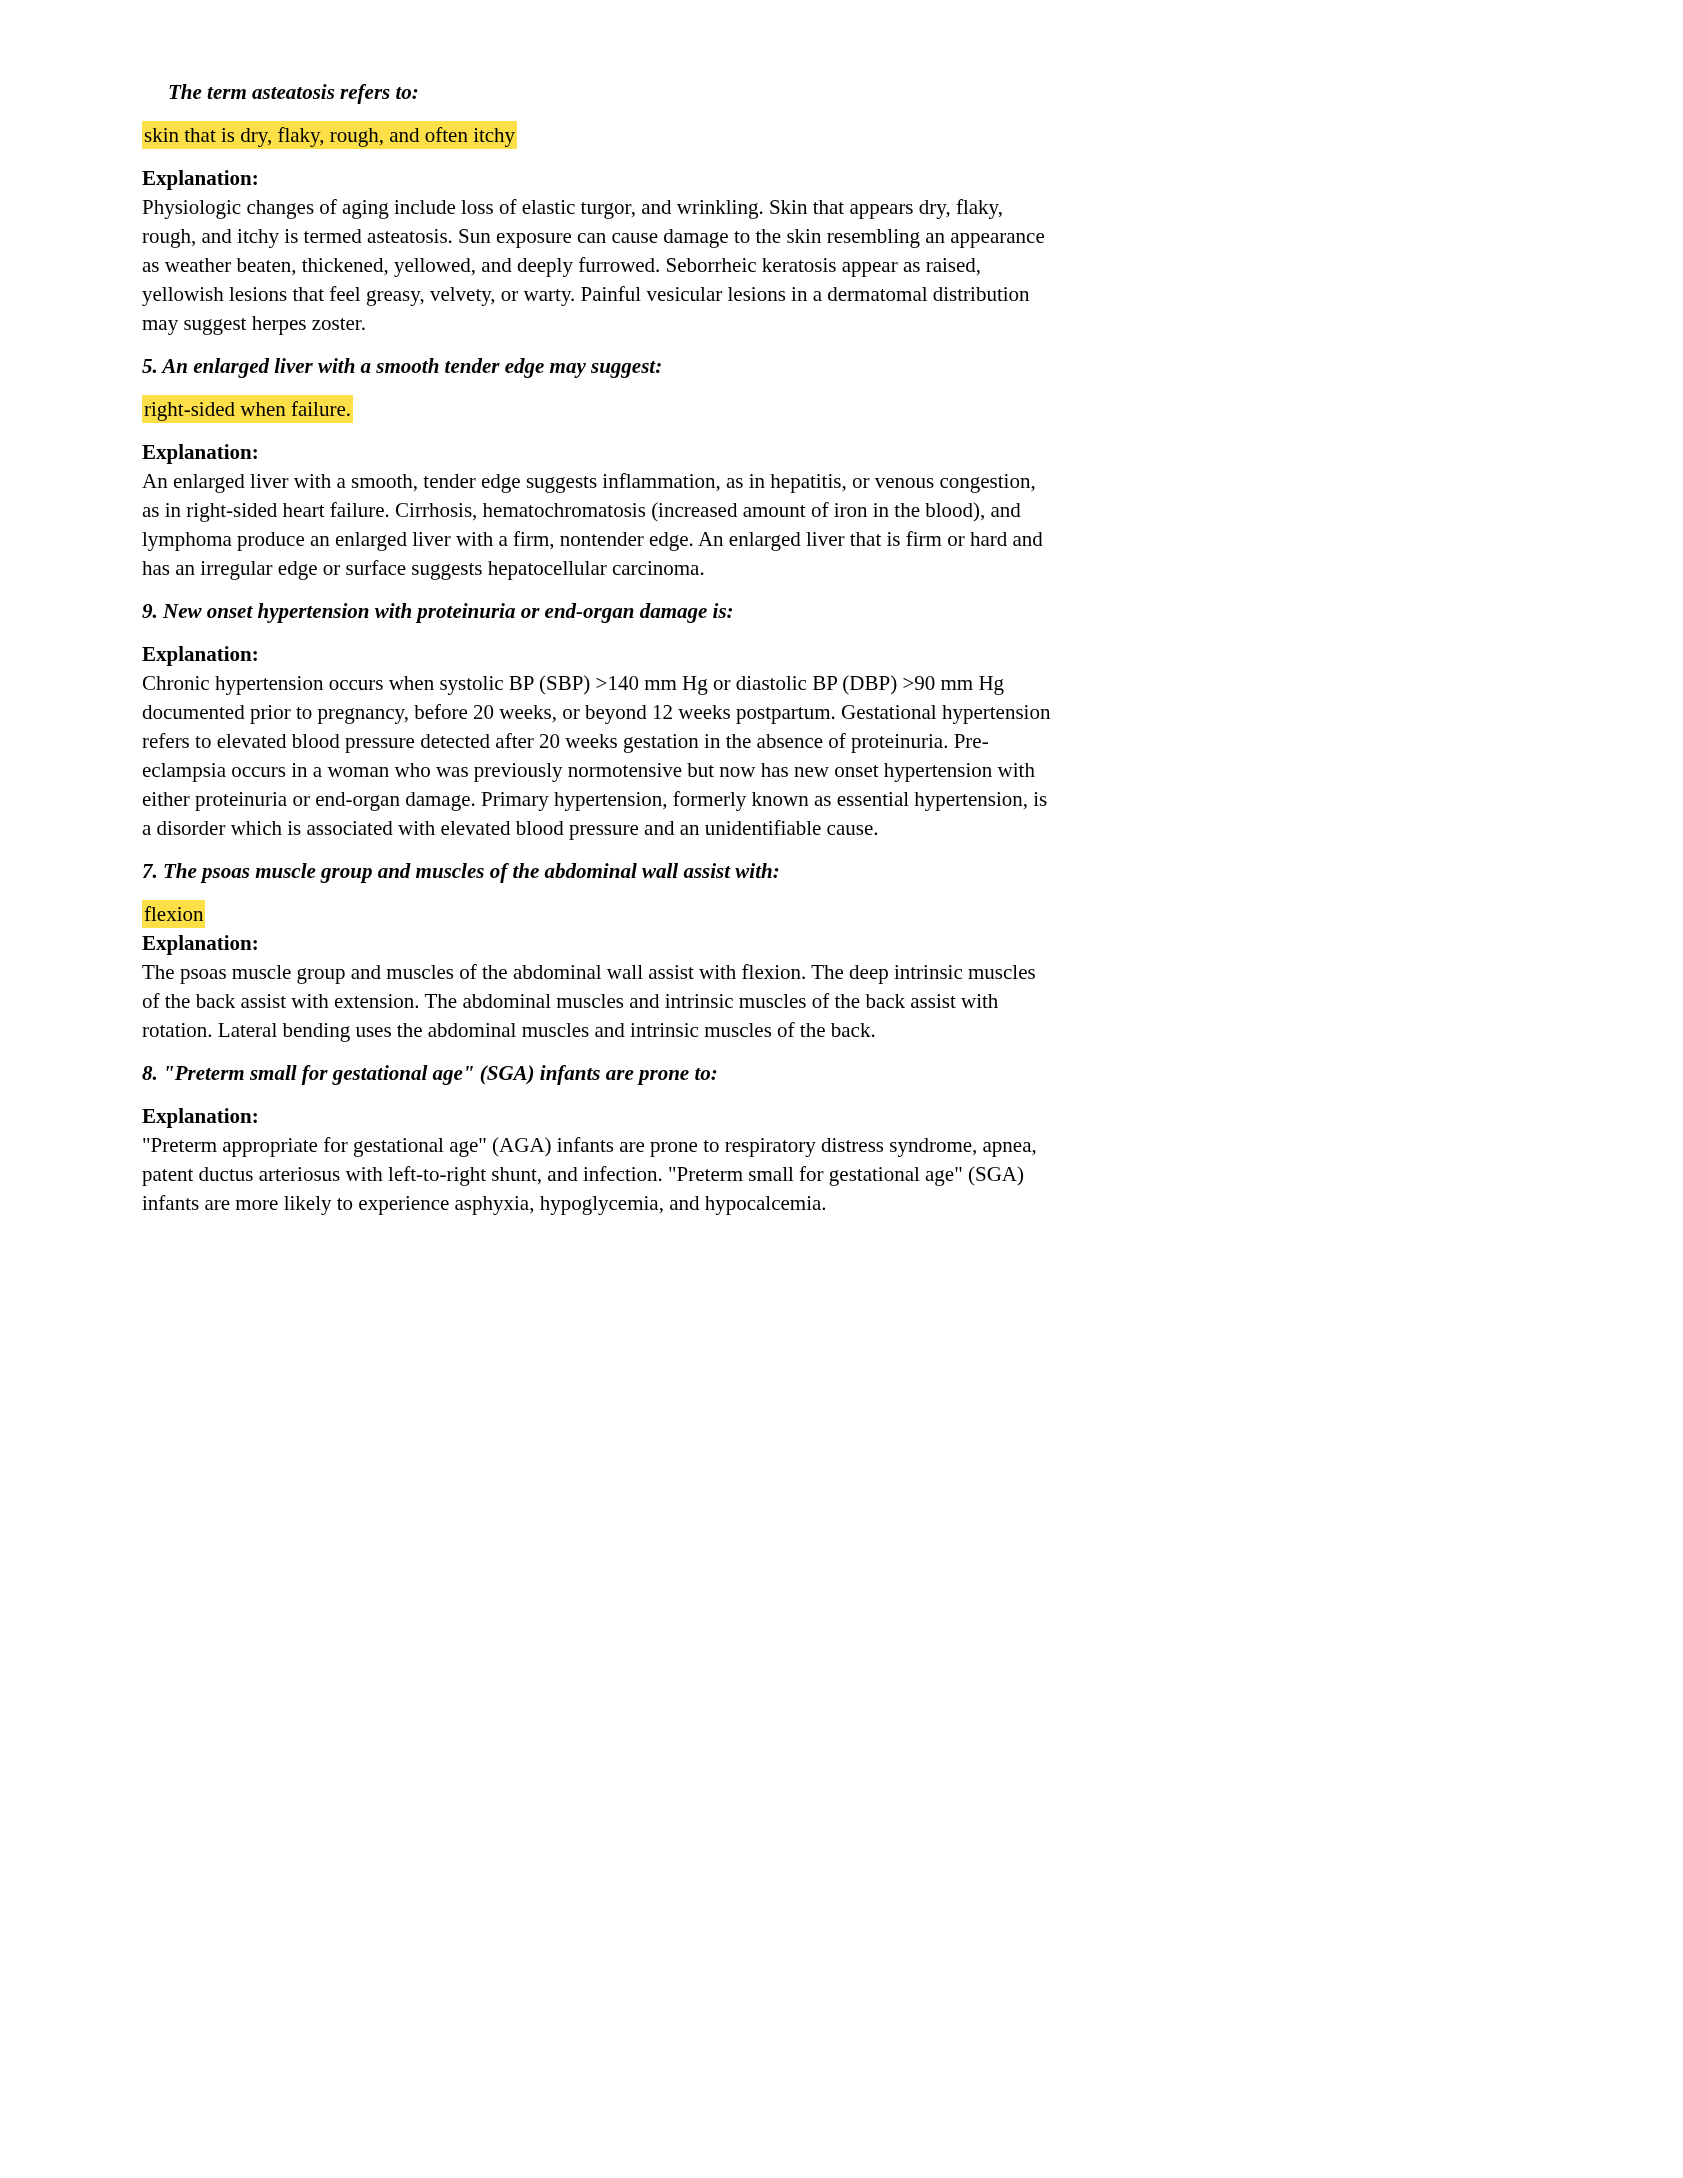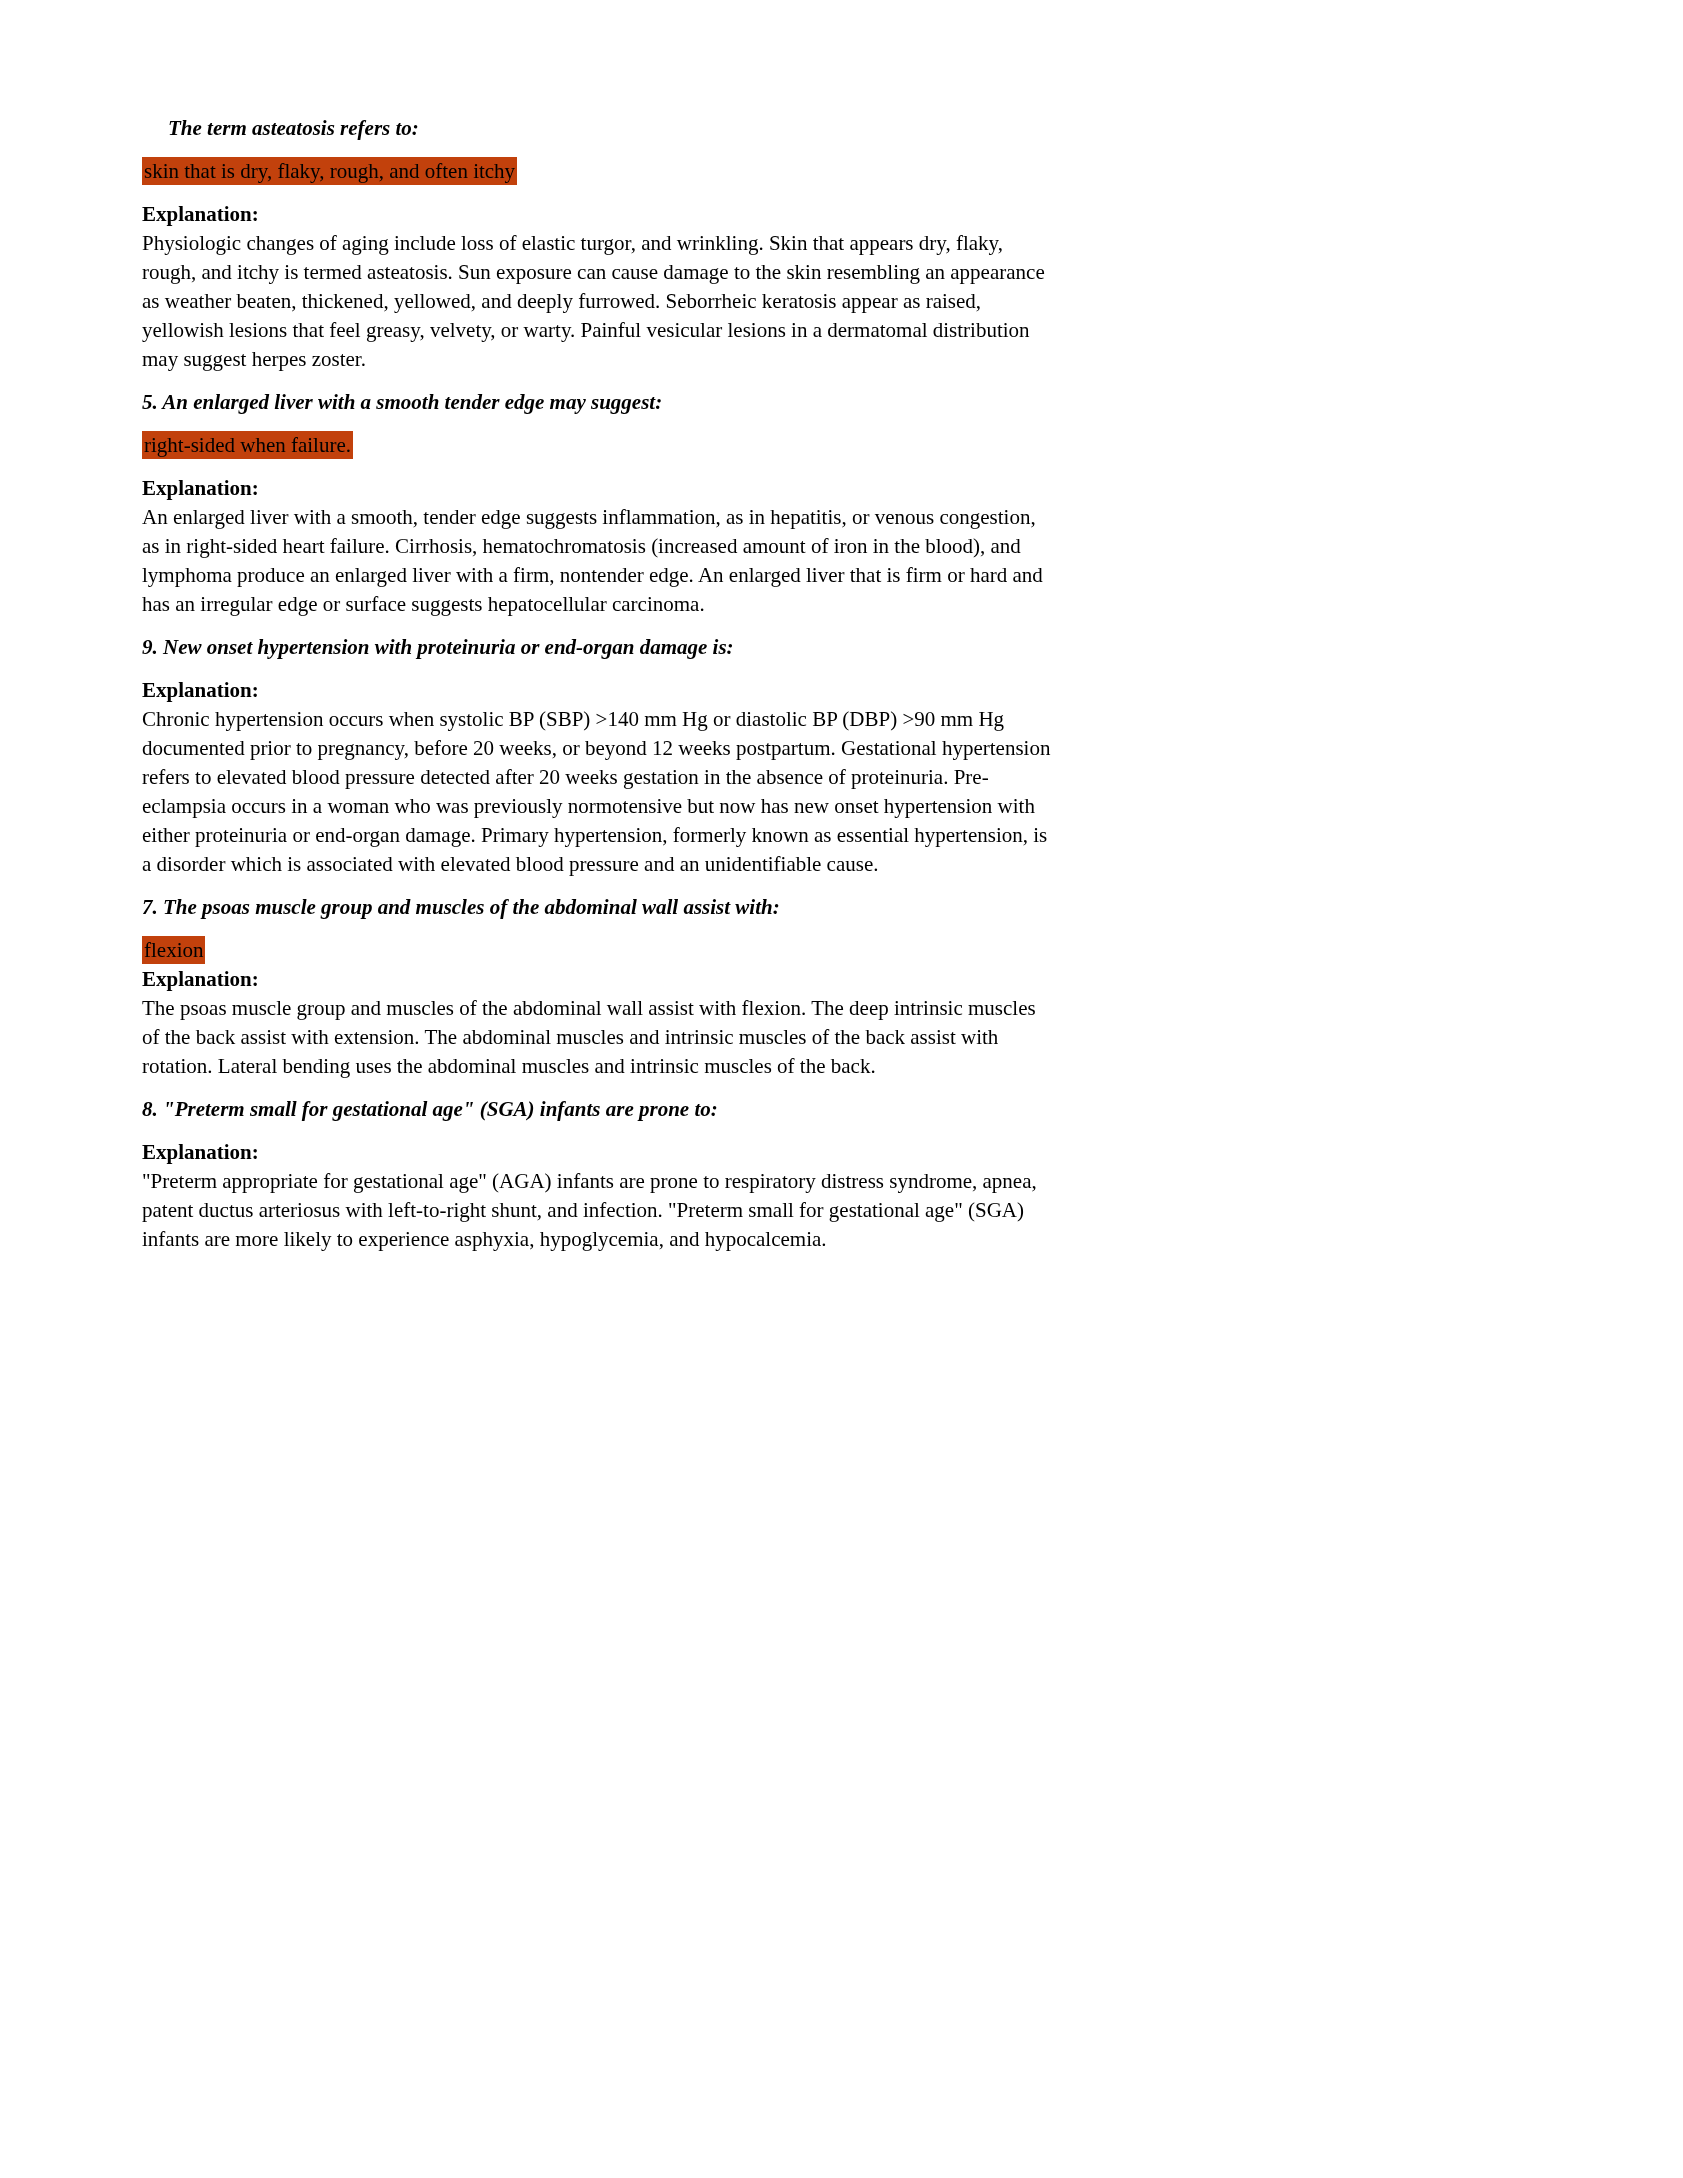--- a/index.html
+++ b/index.html
@@ -12,39 +12,39 @@
     height: 2178px;
     font-family: "Liberation Serif", "DejaVu Serif", serif;
     font-size: 21px;
     line-height: 29px;
     color: #000000;
     overflow: hidden;
   }
   .doc {
     box-sizing: border-box;
     margin-left: 142px;
-    padding-top: 100px;
+    padding-top: 64px;
     width: 913px;
   }
   .q-title {
     font-weight: bold;
     font-style: italic;
     margin: 14px 0 14px 0;
   }
   .q-title.indent {
     margin-left: 26px;
   }
   .answer-line {
     margin: 0 0 14px 0;
   }
   .answer-line.tight {
     margin-bottom: 0;
   }
   mark.hl {
-    background: #c2410c;
+    background: #fde047;
     color: #000000;
     padding: 2px 2px;
   }
   .explanation {
     margin: 0;
   }
   .expl-label {
     display: block;
     font-weight: bold;
     font-style: normal;

